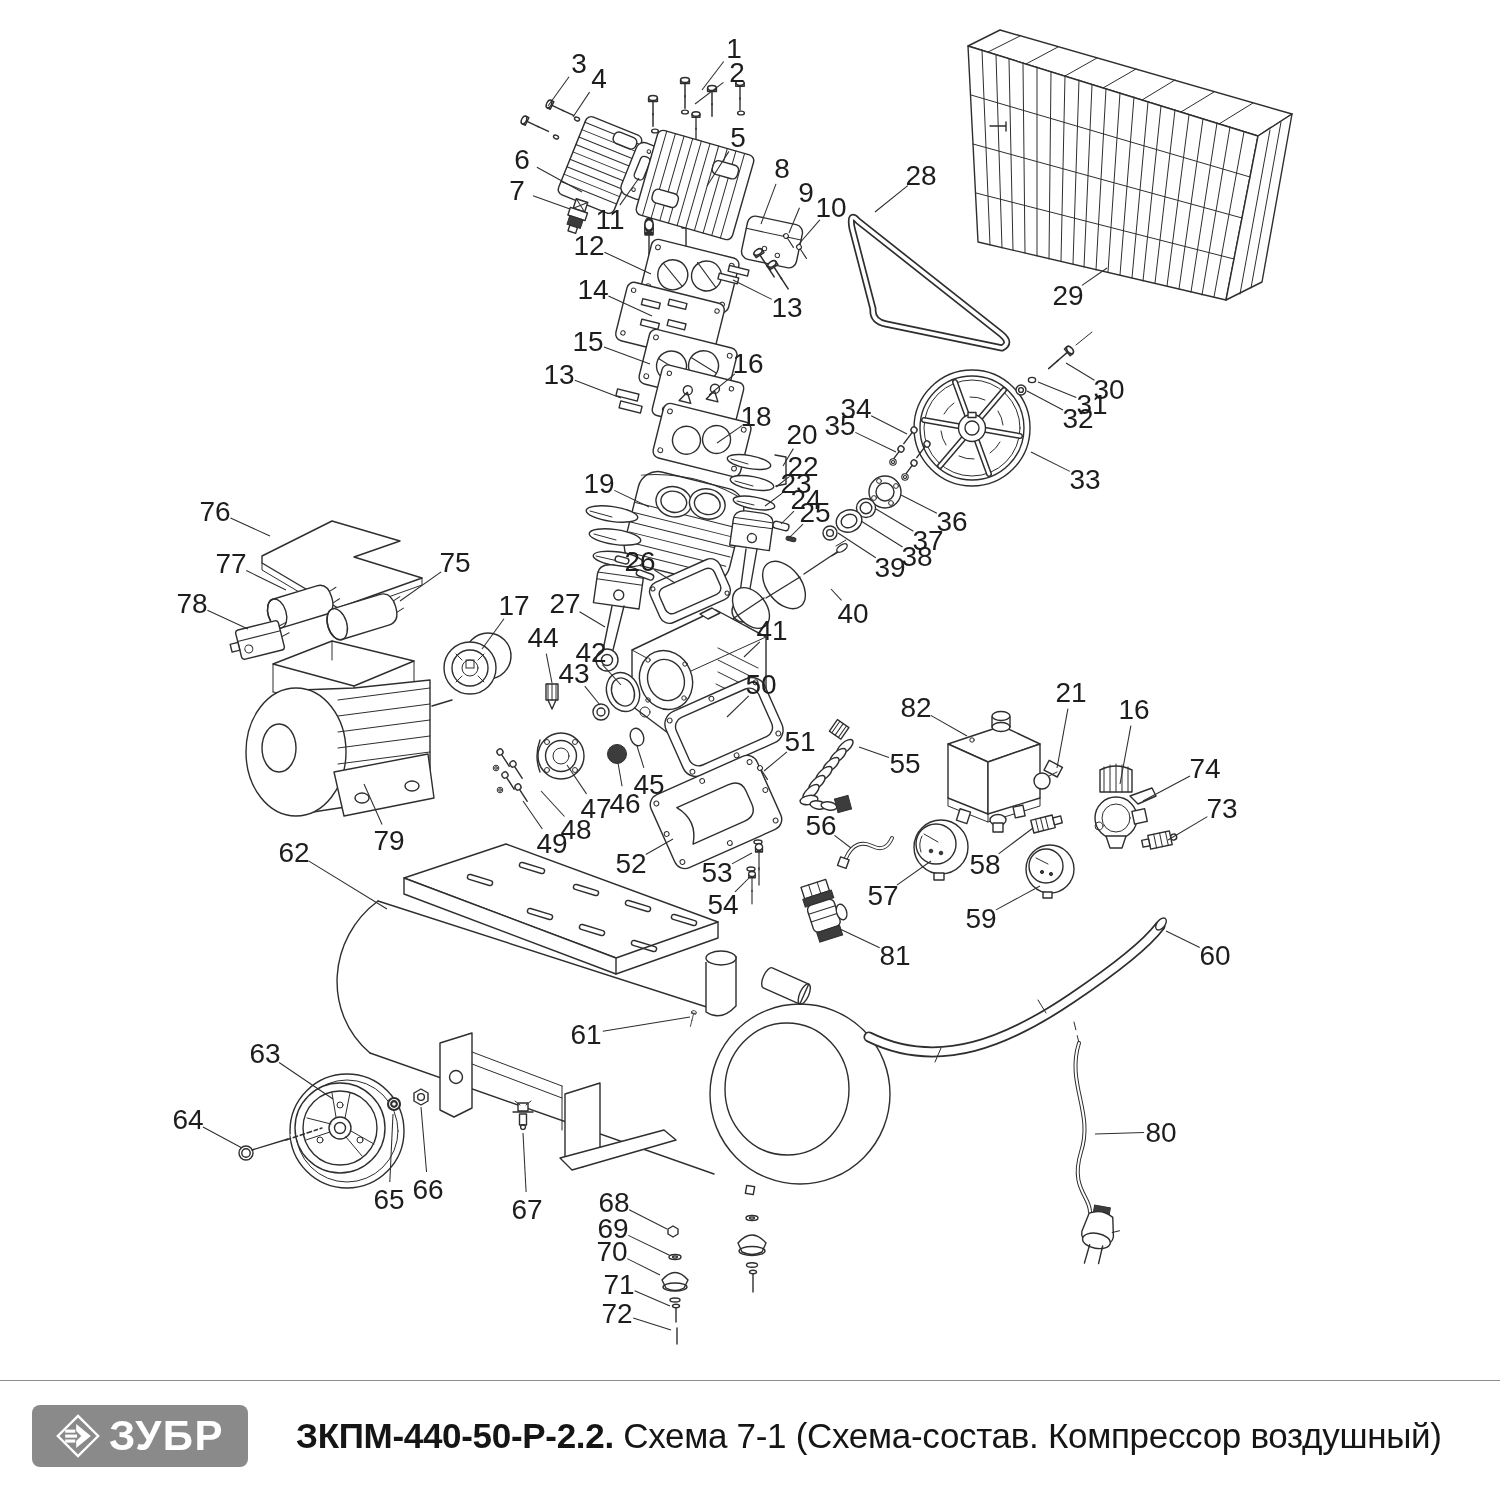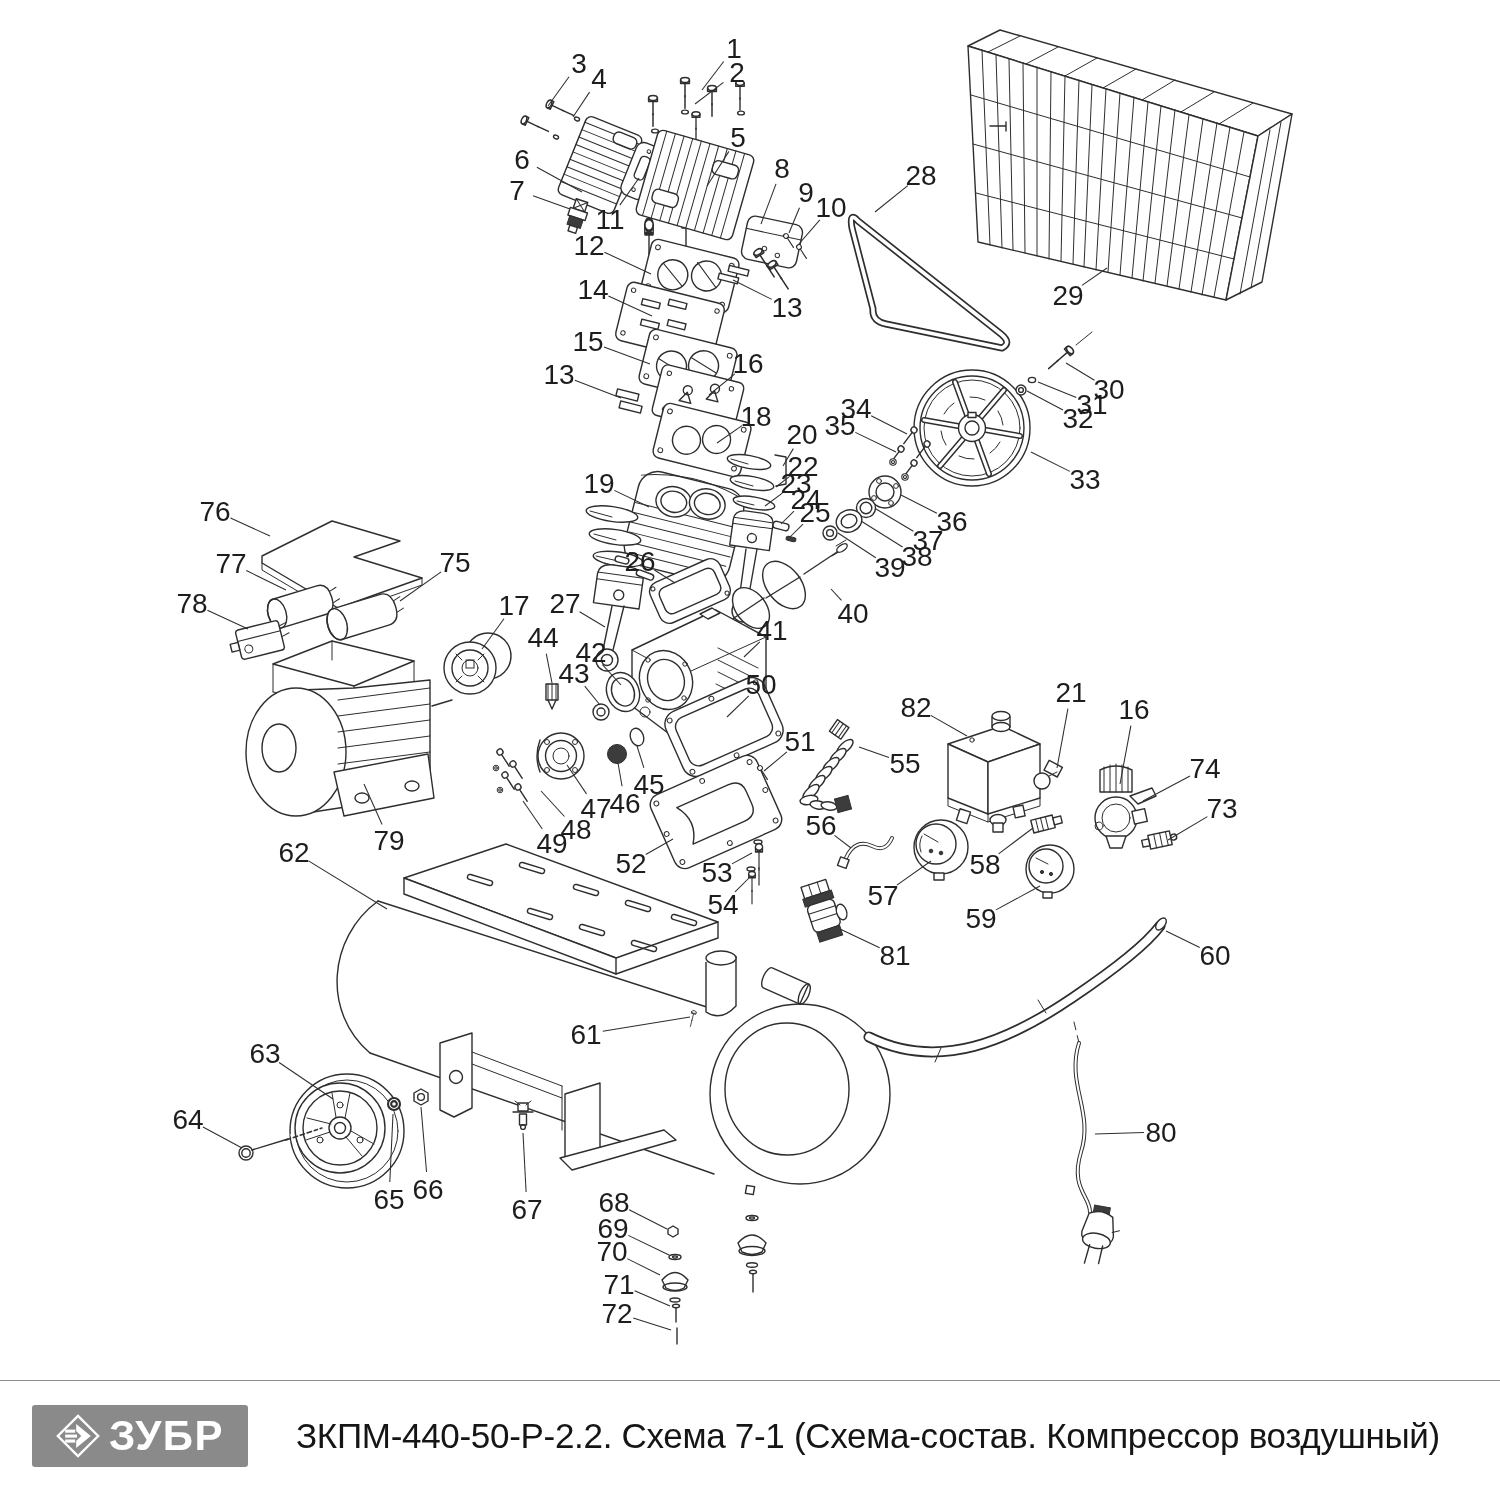--- a/index.html
+++ b/index.html
@@ -16,24 +16,24 @@
   .spk-i{stroke:#fff;stroke-width:3;stroke-linecap:round;}
   .tube-o{stroke:#2e2e2e;fill:none;stroke-width:11;stroke-linecap:round;}
   .tube-i{stroke:#fff;fill:none;stroke-width:7.5;stroke-linecap:round;}
   .cord-o{stroke:#2e2e2e;fill:none;stroke-width:4;stroke-linecap:round;}
   .cord-i{stroke:#fff;fill:none;stroke-width:2;stroke-linecap:round;}
   .cn{font-family:"Liberation Sans",sans-serif;font-size:28px;fill:#1d1d1d;}
   .ld{stroke:#2e2e2e;stroke-width:1.05;fill:none;}
   
   .footer{position:absolute;left:0;top:1380px;width:1500px;height:120px;border-top:1.6px solid #8e8e8e;background:#fff;}
   .frow{display:flex;align-items:center;margin:24px 0 0 32px;}
-  .logo{width:216px;height:62px;background:#8a8a8a;border-radius:3px;display:flex;align-items:center;justify-content:center;gap:9px;flex:0 0 auto;}
+  .logo{width:216px;height:62px;background:#8a8a8a;border-radius:8px;display:flex;align-items:center;justify-content:center;gap:9px;flex:0 0 auto;}
   .logo .ltxt{color:#fff;font-weight:bold;font-size:42px;letter-spacing:1.5px;line-height:1;}
   .title{margin-left:48px;font-size:35px;color:#151515;letter-spacing:-0.3px;white-space:nowrap;}
-  .title .b{font-weight:normal;}
+  .title .b{font-weight:bold;}
 </style>
 </head>
 <body>
 
 <div class="page">
 
 <svg id="diagram" width="1500" height="1380" viewBox="0 0 1500 1380">
   <defs>
     <g id="bolt">
       <ellipse cx="0" cy="0" rx="4.2" ry="2.4" class="fw"></ellipse>

